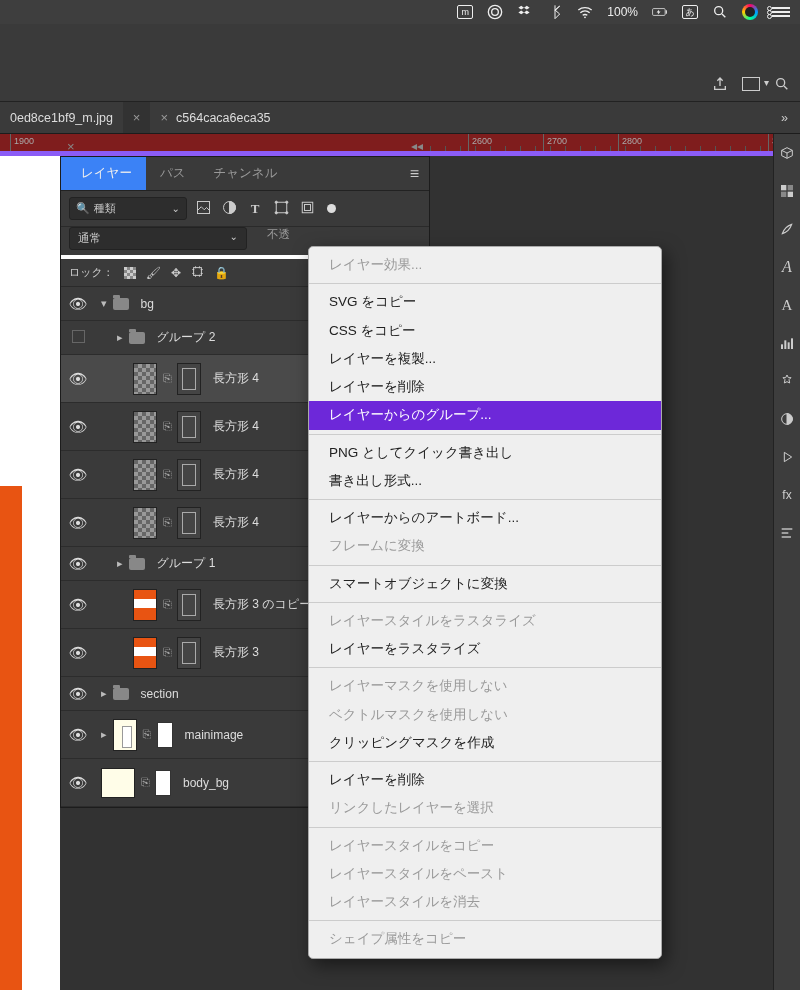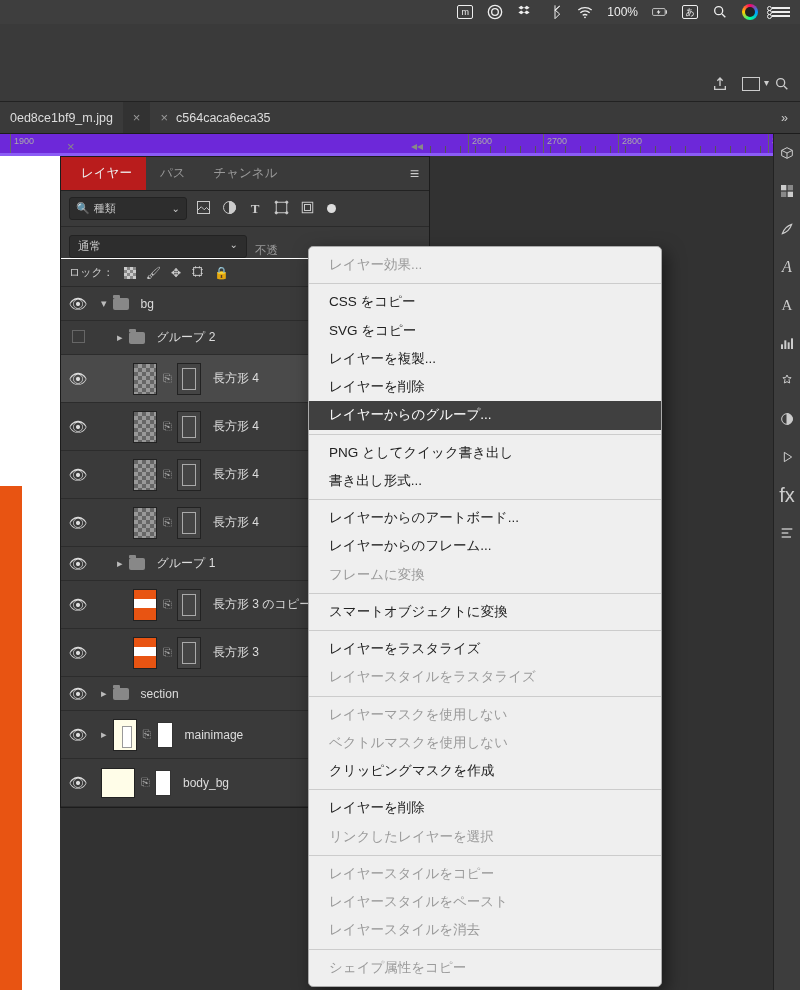--- a/index.html
+++ b/index.html
@@ -24,49 +24,49 @@
   .screen-sel::after{content:"▾";position:absolute;right:-10px;top:-1px;font-size:10px;color:#ccc;}
 
   
   .tabbar { position:absolute; top:102px; left:0; right:0; height:32px; background:#3a3a3a; display:flex; align-items:center; font-size:12.5px; color:#ddd; border-bottom:1px solid #1c1c1c;}
   .tabbar .tab{padding:0 10px; display:flex; align-items:center; gap:8px; height:100%;}
   .tabbar .tab.active{background:#323232;}
   .tabbar .close-x{color:#999;font-size:13px;}
   .tabbar .more{margin-left:auto;padding:0 12px;color:#ccc;}
 
   
-  .ruler { position:absolute; top:134px; left:0; right:27px; height:22px; background:#6d28d9; overflow:hidden; border-bottom:3px solid #8b5cf6;}
+  .ruler { position:absolute; top:134px; left:0; right:27px; height:22px; background:#7f1d1d; overflow:hidden; border-bottom:5px solid #8b5cf6;}
   .ruler .tick{position:absolute;top:0;height:100%;border-left:1px solid #666;}
   .ruler .tick span{position:absolute;top:2px;left:3px;font-size:9px;color:#aaa;}
   .ruler .minor{position:absolute;top:12px;height:10px;border-left:1px solid #555;}
 
   
   .canvas{position:absolute;top:156px;left:0;width:60px;bottom:0;background:#fff;}
   .canvas .orange{position:absolute;left:0;top:330px;bottom:0;width:22px;background:#e85412;}
 
   
   .rightstrip{position:absolute;top:134px;right:0;width:27px;bottom:0;background:#3d3d3d;border-left:1px solid #222;display:flex;flex-direction:column;align-items:center;padding-top:10px;gap:20px;}
   .rightstrip .rs{color:#ccc;font-size:14px;width:18px;height:18px;display:flex;align-items:center;justify-content:center;}
 
   
   .panel{position:absolute;top:156px;left:60px;width:370px;background:#3a3a3a;border:1px solid #1c1c1c;}
   .panel .pheader{display:flex;align-items:center;height:34px;border-bottom:1px solid #222;}
   .panel .ptab{padding:0 14px;font-size:12.5px;color:#999;height:100%;display:flex;align-items:center;}
-  .panel .ptab.active{color:#eee;background:#b91c1c;padding-left:20px;}
+  .panel .ptab.active{color:#eee;background:#3b82f6;padding-left:20px;}
   .panel .pmenu{margin-left:auto;padding:0 10px;color:#ccc;}
   .pclose{position:absolute;left:6px;top:-18px;color:#888;font-size:13px;}
   .pcoll{position:absolute;right:6px;top:-18px;color:#888;font-size:12px;}
 
   .filterrow{display:flex;align-items:center;height:36px;padding:0 8px;gap:6px;border-bottom:1px solid #2a2a2a;}
   .filterrow .search{flex:0 0 auto;display:flex;align-items:center;gap:4px;background:#2d2d2d;border:1px solid #222;border-radius:3px;padding:3px 6px;font-size:11px;color:#ccc;width:118px;}
   .filterrow .search .chev{margin-left:auto;font-size:10px;}
   .filterrow .ficon{color:#ccc;font-size:13px;width:20px;text-align:center;}
   .filterrow .dot{width:9px;height:9px;border-radius:50%;background:#ddd;margin-left:4px;}
 
-  .blendrow{display:flex;align-items:flex-end;height:32px;padding:0 8px;gap:8px;border-bottom:1px solid #ffffff;}
+  .blendrow{display:flex;align-items:flex-start;height:32px;padding:0 8px;gap:20px;border-bottom:4px solid #ffffff;}
   .blendrow .blend{background:#2d2d2d;border:1px solid #222;border-radius:3px;padding:3px 8px;font-size:11.5px;color:#ccc;width:178px;display:flex;}
   .blendrow .blend .chev{margin-left:auto;font-size:10px;}
   .blendrow .op{font-size:11.5px;color:#999;}
 
   .lockrow{display:flex;align-items:center;height:28px;padding:0 8px;gap:10px;border-bottom:1px solid #2a2a2a;font-size:11px;color:#ccc;}
   .lockrow .licon{font-size:12px;color:#ccc;}
   .checker{width:12px;height:12px;background:conic-gradient(#888 25%,#ccc 0 50%,#888 0 75%,#ccc 0);background-size:6px 6px;}
 
   .layers{max-height:720px;}
   .lrow{display:flex;align-items:center;height:48px;border-bottom:1px solid #2c2c2c;padding-left:6px;gap:6px;}
@@ -88,21 +88,21 @@
   .lrow .vmask{width:24px;height:32px;background:#444;border:1px solid #222;position:relative;}
   .lrow .vmask::after{content:"";position:absolute;left:4px;right:4px;top:4px;bottom:4px;border:1px solid #aaa;}
   .lrow .lname{font-size:12px;color:#ddd;margin-left:6px;}
   .lrow .link{width:8px;color:#aaa;font-size:11px;}
   .lrow.sel{background:#4a4a4a;}
 
   
   .ctx{position:absolute;top:246px;left:308px;width:354px;background:#efefef;border:1px solid #aaa;box-shadow:4px 6px 18px rgba(0,0,0,.5);border-radius:5px;padding:4px 0;font-size:13.5px;color:#222;}
   .ctx .mi{padding:4px 20px;line-height:1.5;}
   .ctx .mi.dis{color:#9a9a9a;}
-  .ctx .mi.hl{background:#404040;color:#fff;}
+  .ctx .mi.hl{background:#6d28d9;color:#fff;}
   .ctx hr{border:none;border-top:1px solid #ccc;margin:4px 0;}
 </style>
 </head>
 <body>
 
 <div class="menubar">
   <span class="mb-item box-icon">m</span>
   <span class="mb-item">
       <svg viewBox="0 0 24 24">
         <circle cx="12" cy="12" r="10" fill="none" stroke="#eee" stroke-width="2"></circle>
@@ -267,21 +267,21 @@
       <svg viewBox="0 0 24 24" width="16" height="16" fill="none" stroke="#ccc" stroke-width="1.5">
         <circle cx="12" cy="12" r="8"></circle>
         <path d="M12 4a8 8 0 010 16z" fill="#ccc"></path>
       </svg>
     </span>
   <span class="rs">
       <svg viewBox="0 0 24 24" width="16" height="16" fill="none" stroke="#ccc" stroke-width="1.5">
         <path d="M8 5v14l11-7z"></path>
       </svg>
     </span>
-  <span class="rs" style="font-size:20px;">fx</span>
+  <span class="rs" style="font-size:12px;">fx</span>
   <span class="rs">
       <svg viewBox="0 0 24 24" width="16" height="16" fill="#ccc">
         <rect x="4" y="5" width="16" height="2"></rect>
         <rect x="4" y="11" width="10" height="2"></rect>
         <rect x="4" y="17" width="14" height="2"></rect>
       </svg>
     </span>
 </div>
 
 <div class="panel">
@@ -432,37 +432,36 @@
         <span class="link">⎘</span>
         <span class="mask"></span>
         <span class="lname">body_bg</span>
       </div>
     </div>
 </div>
 
 <div class="ctx" id="ctx">
     <div class="mi dis">レイヤー効果...</div>
     <hr>
+    <div class="mi">SVG をコピー</div>
     <div class="mi">CSS をコピー</div>
-    <div class="mi">SVG をコピー</div>
     <div class="mi">レイヤーを複製...</div>
     <div class="mi">レイヤーを削除</div>
     <div class="mi hl">レイヤーからのグループ...</div>
     <hr>
     <div class="mi">PNG としてクイック書き出し</div>
     <div class="mi">書き出し形式...</div>
     <hr>
     <div class="mi">レイヤーからのアートボード...</div>
-    <div class="mi">レイヤーからのフレーム...</div>
     <div class="mi dis">フレームに変換</div>
     <hr>
     <div class="mi">スマートオブジェクトに変換</div>
     <hr>
+    <div class="mi dis">レイヤースタイルをラスタライズ</div>
     <div class="mi">レイヤーをラスタライズ</div>
-    <div class="mi dis">レイヤースタイルをラスタライズ</div>
     <hr>
     <div class="mi dis">レイヤーマスクを使用しない</div>
     <div class="mi dis">ベクトルマスクを使用しない</div>
     <div class="mi">クリッピングマスクを作成</div>
     <hr>
     <div class="mi">レイヤーを削除</div>
     <div class="mi dis">リンクしたレイヤーを選択</div>
     <hr>
     <div class="mi dis">レイヤースタイルをコピー</div>
     <div class="mi dis">レイヤースタイルをペースト</div>

